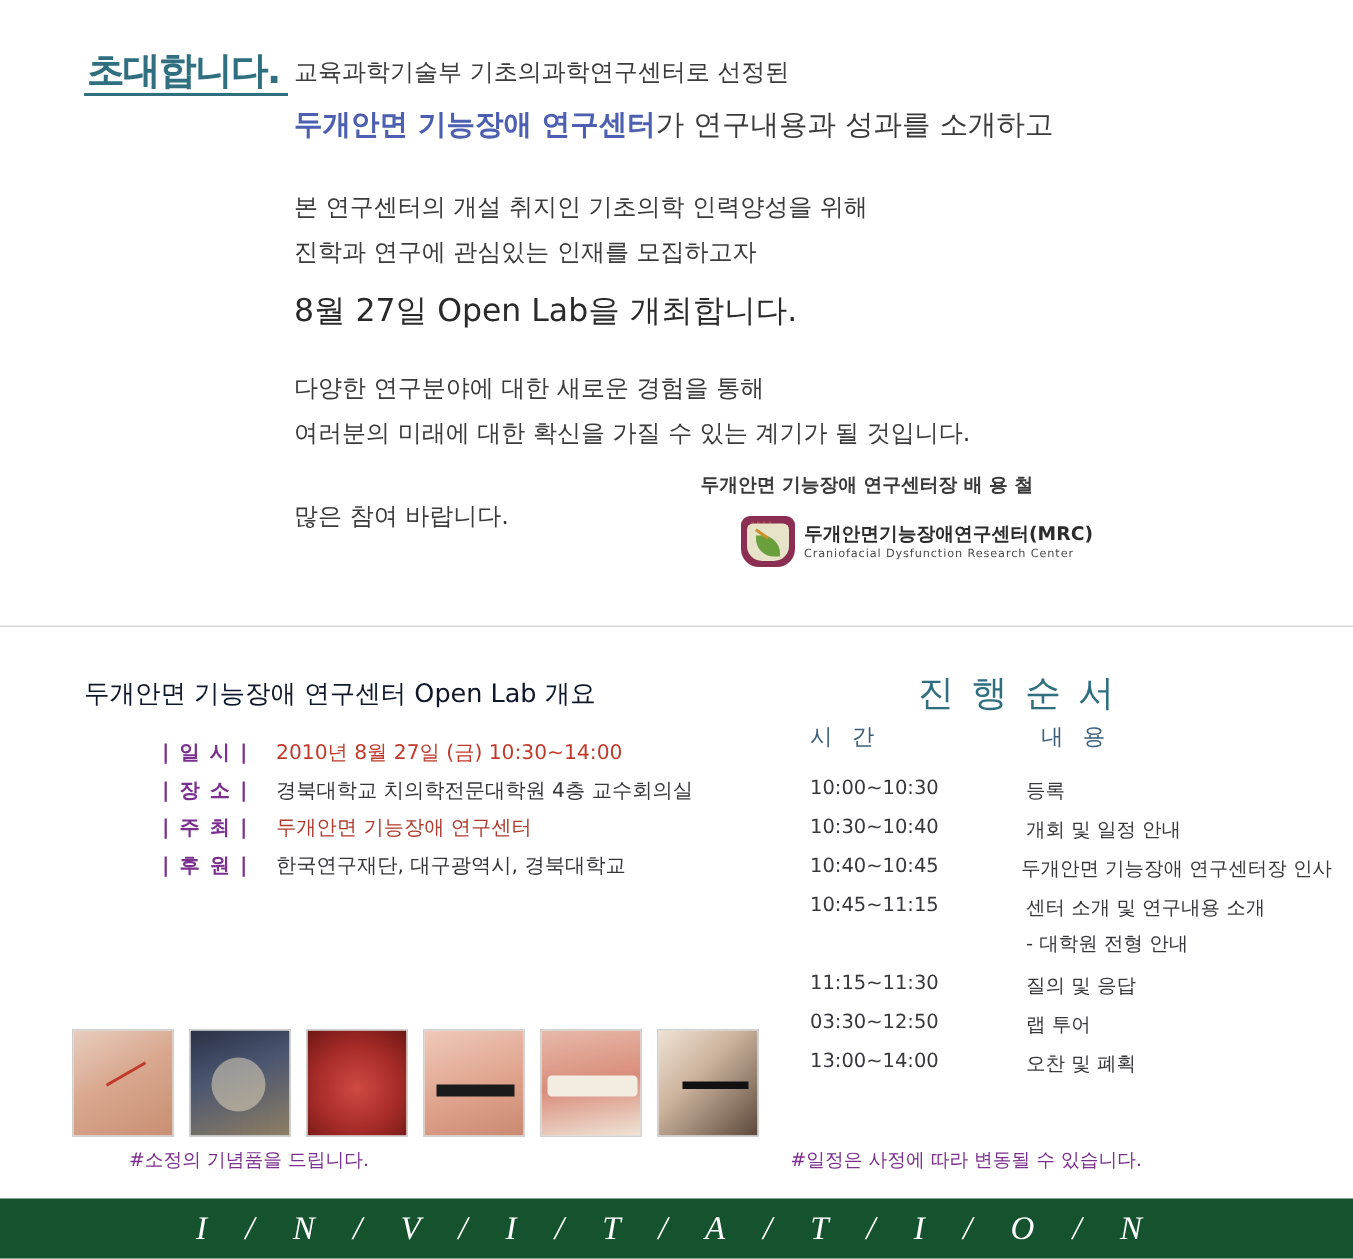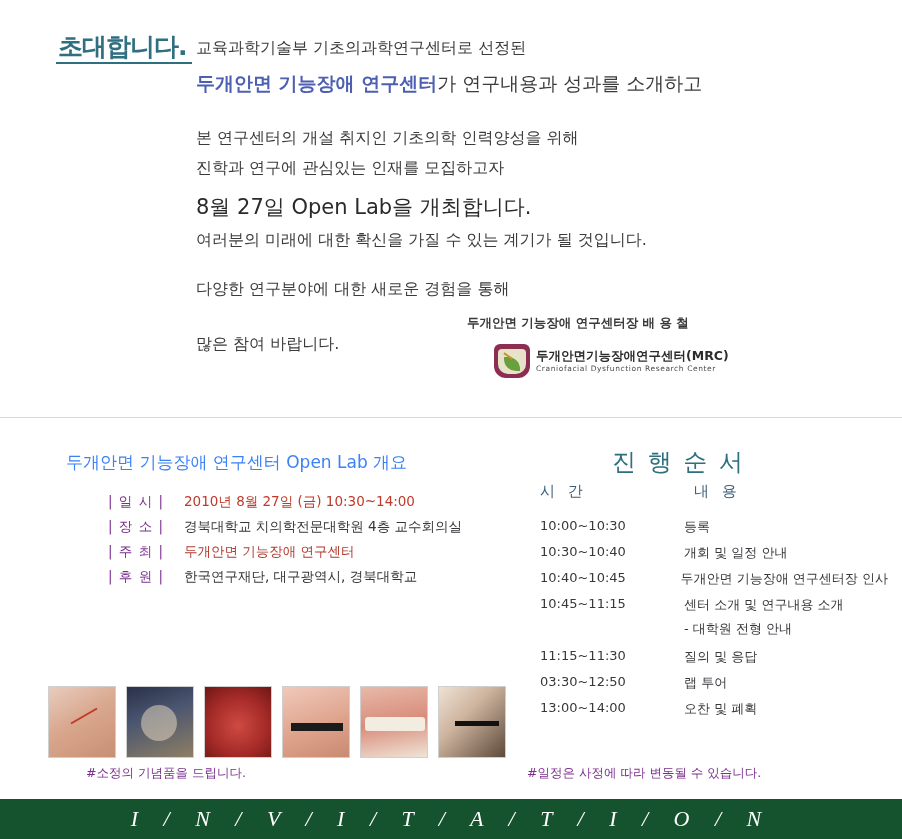--- a/index.html
+++ b/index.html
@@ -144,42 +144,42 @@
 
   
   .lower {
     position: relative;
     height: 381px;
     background: #ffffff;
   }
 
   .overview-title {
     position: absolute;
-    left: 66px;
+    left: 56px;
     top: 33px;
     font-size: 17px;
-    color: #3b82f6;
+    color: #0f172a;
     white-space: nowrap;
   }
 
   .detail-list {
     position: absolute;
     left: 108px;
     top: 75px;
   }
   .detail-row {
     display: flex;
     align-items: baseline;
     margin-bottom: 7px;
     white-space: nowrap;
   }
   .detail-label {
     color: #7b2f8e;
     font-size: 13.5px;
-    font-weight: normal;
+    font-weight: bold;
     width: 76px;
     letter-spacing: 1px;
   }
   .detail-value {
     color: #c0392b;
     font-size: 13.5px;
   }
   .detail-value.plain { color: #35353a; }
   .detail-value.mix { color: #b03a2e; }
 
@@ -309,22 +309,22 @@
 
   <div class="invite-word">초대합니다.</div>
   <div class="invite-underline"></div>
 
   <div class="body-lines">
     <div class="ln ln-1">교육과학기술부 기초의과학연구센터로 선정된</div>
     <div class="ln ln-2"><span class="hl">두개안면 기능장애 연구센터</span><span>가 연구내용과 성과를 소개하고</span></div>
     <div class="ln ln-3">본 연구센터의 개설 취지인 기초의학 인력양성을 위해</div>
     <div class="ln ln-4">진학과 연구에 관심있는 인재를 모집하고자</div>
     <div class="ln ln-5">8월 27일 Open Lab을 개최합니다.</div>
+    <div class="ln ln-6">다양한 연구분야에 대한 새로운 경험을 통해</div>
     <div class="ln ln-7">여러분의 미래에 대한 확신을 가질 수 있는 계기가 될 것입니다.</div>
-    <div class="ln ln-6">다양한 연구분야에 대한 새로운 경험을 통해</div>
     <div class="ln ln-8">많은 참여 바랍니다.</div>
   </div>
 
   <div class="signature">두개안면 기능장애 연구센터장 배 용 철</div>
 
   <div class="logo-wrap">
     <div class="logo-mark">
       <div class="logo-shield"></div>
       <div class="logo-inner"></div>
       <div class="logo-leaf"></div>

